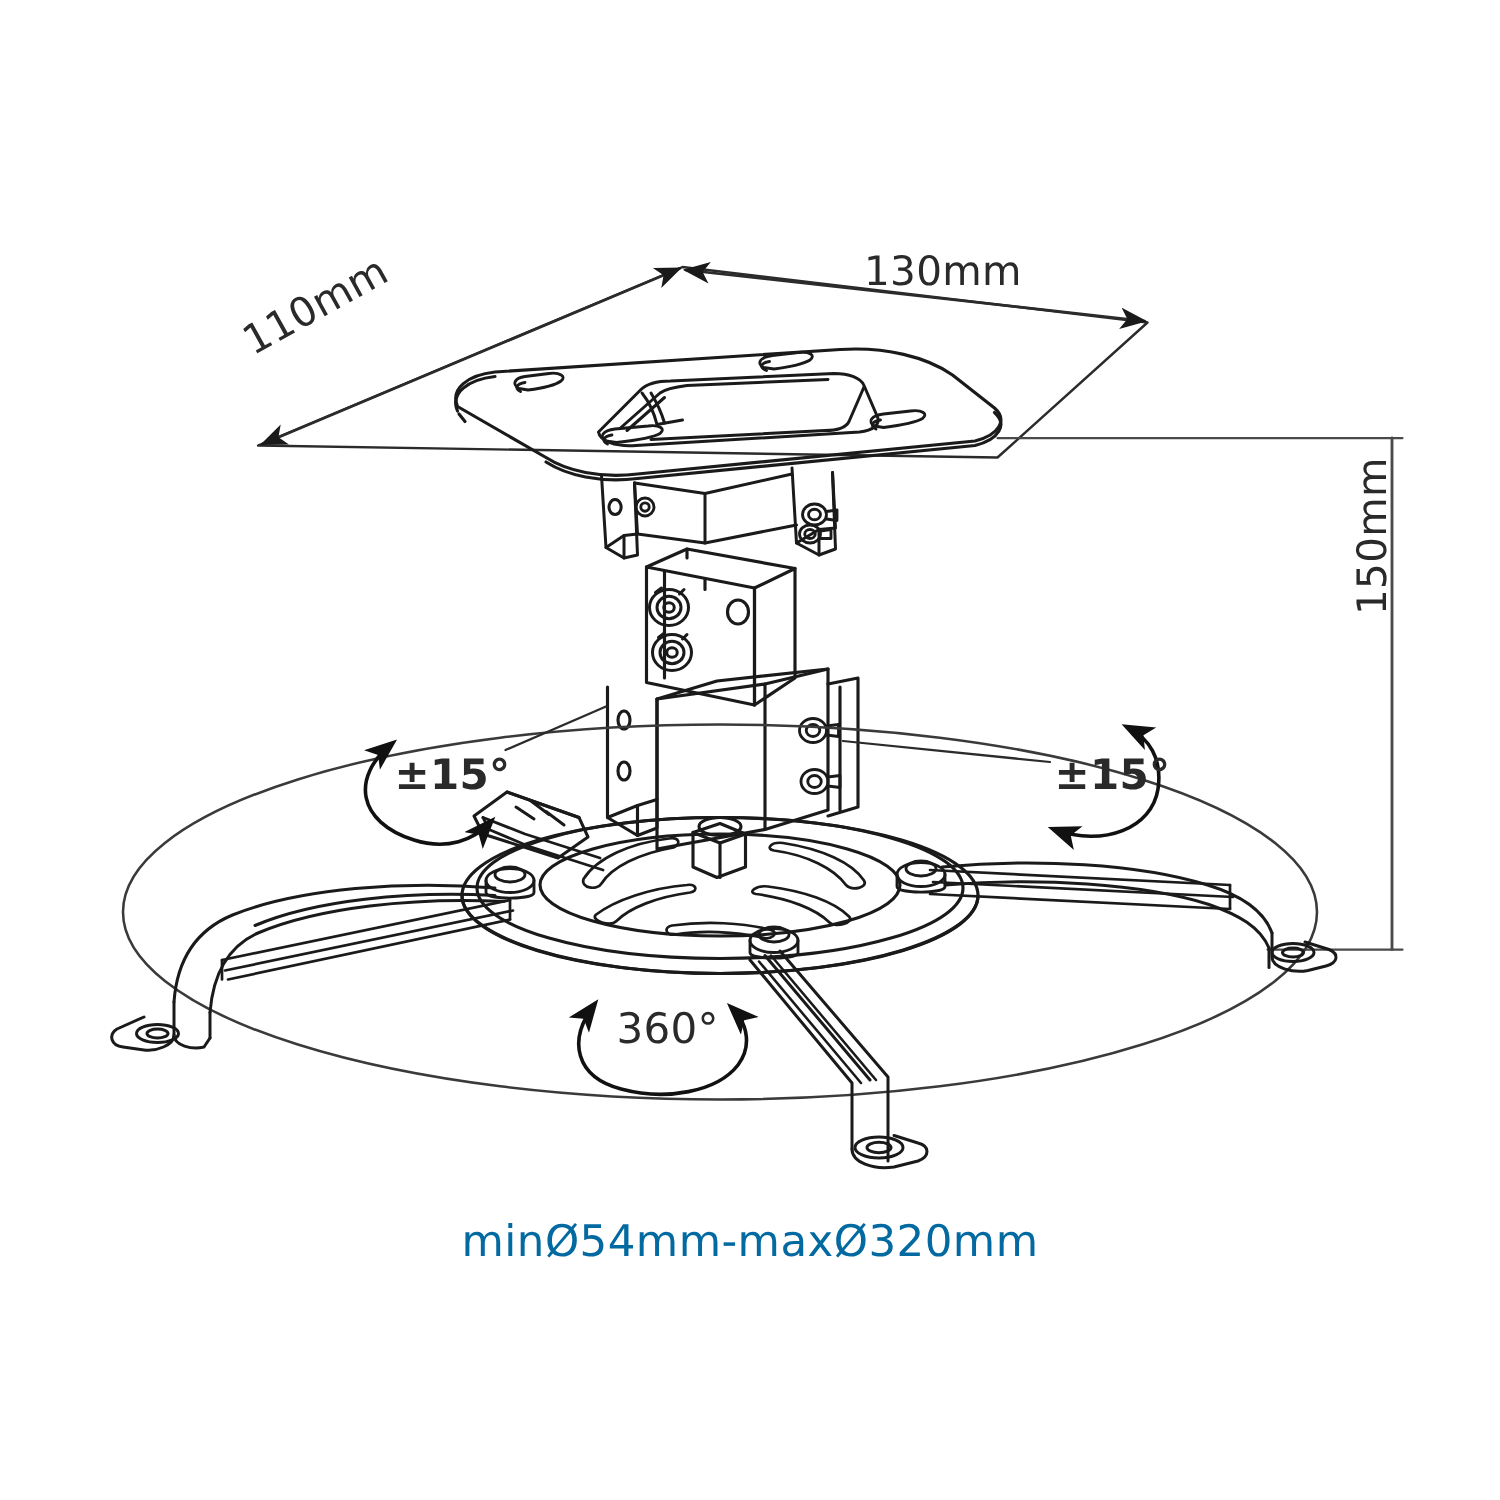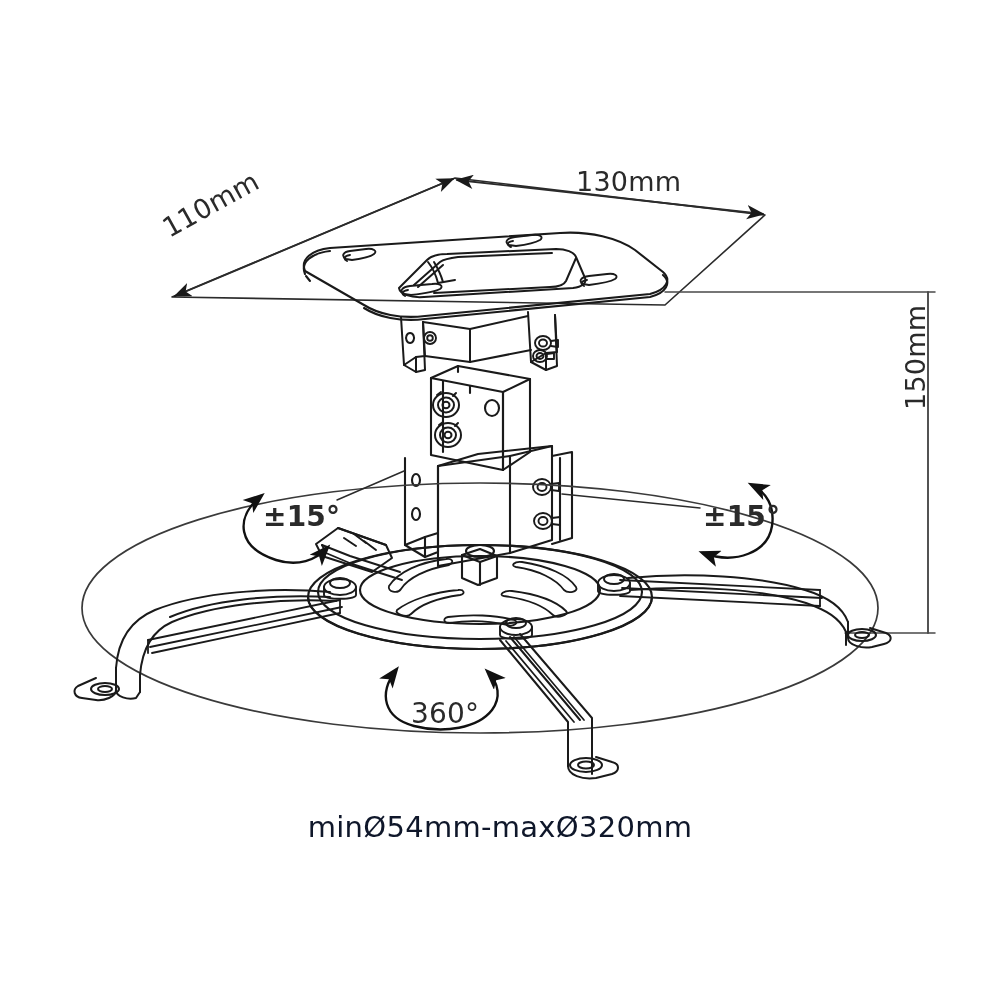--- a/index.html
+++ b/index.html
@@ -61,32 +61,32 @@
     font-weight: 600;
   }
   #label-tilt-right {
     left: 703px;
     top: 503px;
     font-size: 28px;
     font-weight: 600;
   }
   #label-rotate {
     left: 411px;
-    top: 700px;
+    top: 672px;
     font-size: 28px;
     font-weight: 500;
     text-align: center;
   }
   #caption {
     position: absolute;
     left: 0;
     top: 810px;
     width: 1000px;
     text-align: center;
-    color: #0f172a;
+    color: #0369a1;
     font-size: 29px;
     font-family: "DejaVu Sans", "Liberation Sans", sans-serif;
     letter-spacing: 0.3px;
   }
 </style>
 </head>
 <body>
 
 <div id="page">
 

